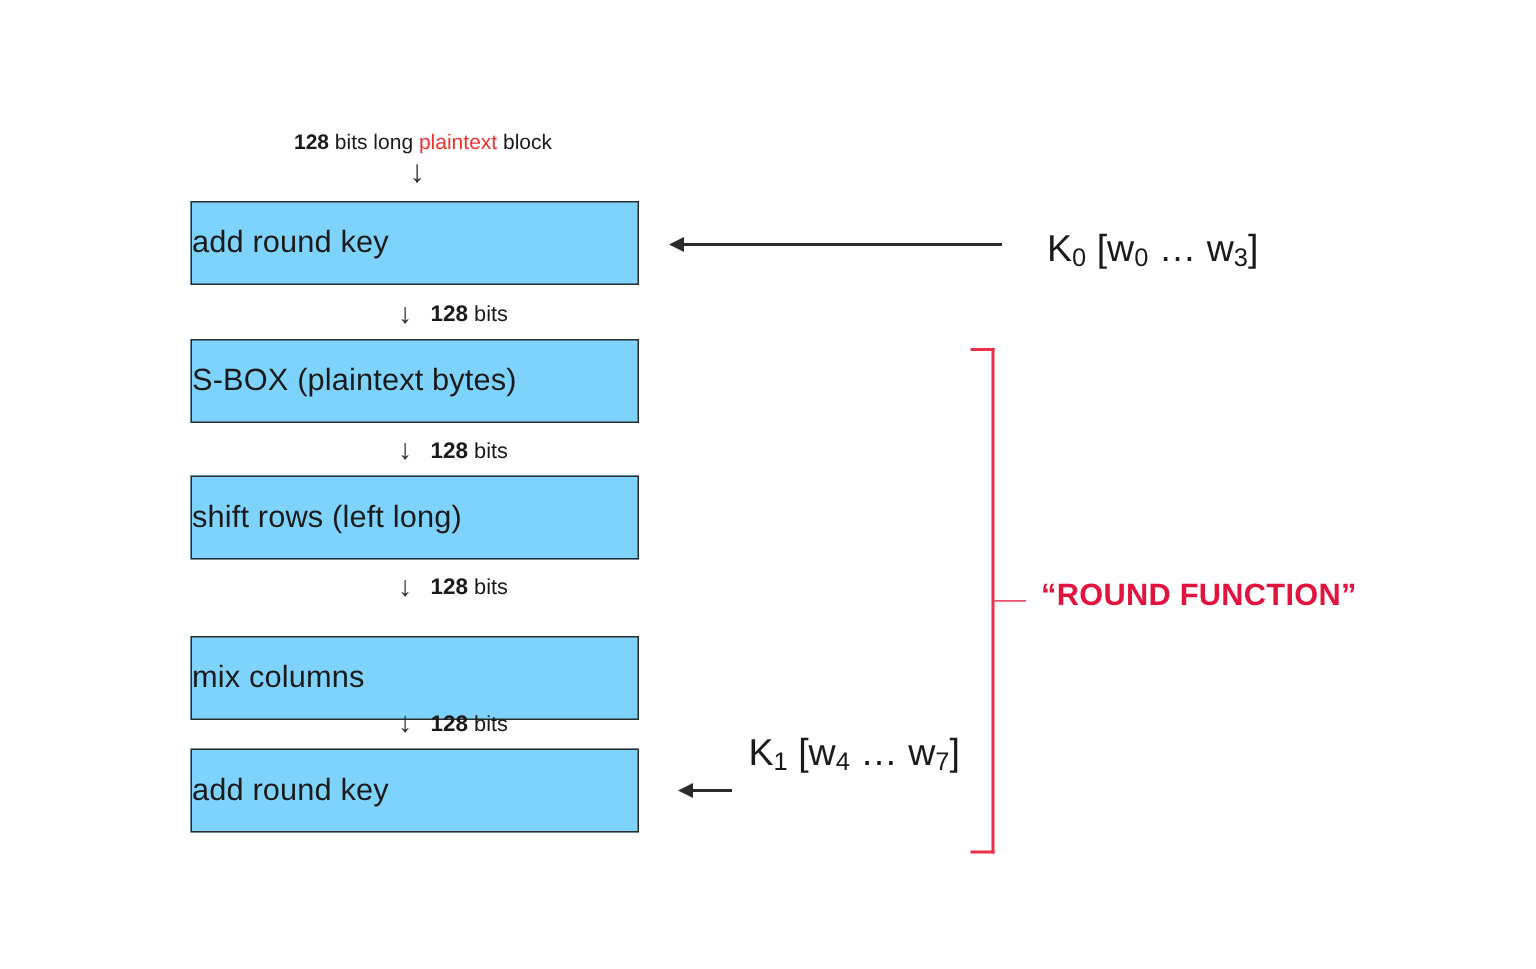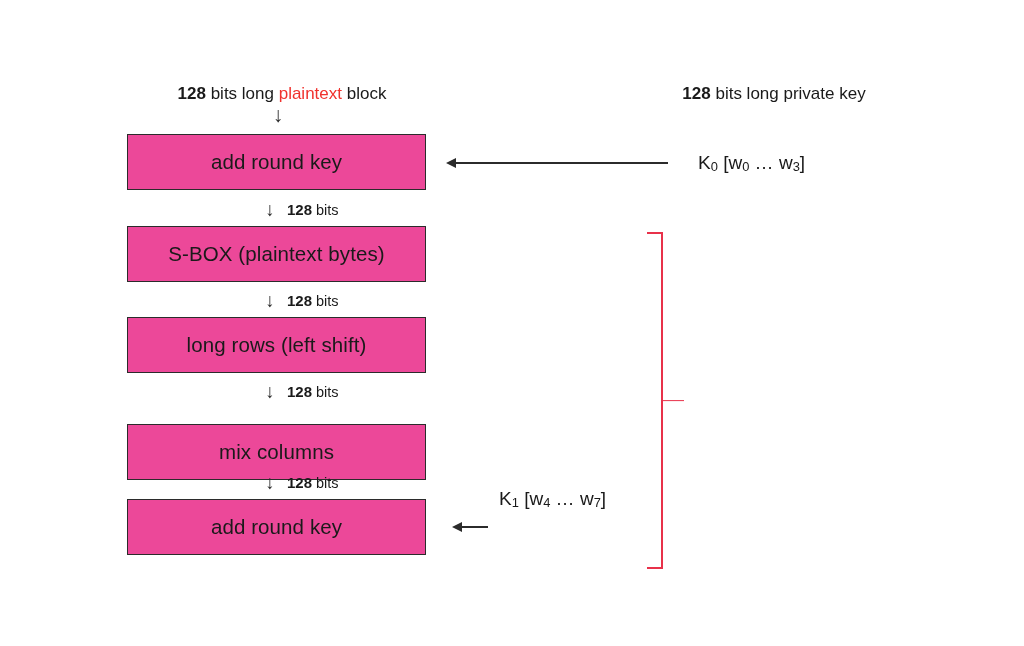--- a/index.html
+++ b/index.html
@@ -16,21 +16,21 @@
     color: #1a1a1a;
   }
   .canvas {
     position: absolute;
     inset: 0;
   }
 
   
   .header {
     position: absolute;
-    font-size: 17px;
+    font-size: 14px;
     line-height: 24px;
     white-space: nowrap;
     color: #1a1a1a;
   }
   .header .b { font-weight: bold; }
   .header .accent { color: #F0322E; }
 
   #plaintext-header {
     left: 0; top: 82px;
     width: 564px;
@@ -42,25 +42,25 @@
     text-align: center;
   }
 
   
   .flow-box {
     position: absolute;
     left: 127px;
     width: 299px;
     height: 56px;
     border: 1.6px solid #2b2b2b;
-    background: #ec4899;
+    background: #7dd3fc;
     box-sizing: border-box;
     display: flex;
     align-items: center;
-    justify-content: center;
+    justify-content: flex-start;
   }
   .flow-box .label {
     font-size: 20.5px;
     color: #1a1a1a;
     letter-spacing: 0.1px;
   }
 
   .box-1 { top: 134px; }
   .box-2 { top: 226px; }
   .box-3 { top: 317px; }
@@ -129,21 +129,21 @@
     width: 0; height: 0;
     border-top: 5.5px solid transparent;
     border-bottom: 5.5px solid transparent;
     border-right: 10px solid #2b2b2b;
   }
   #key-arrow-0 { left: 446px; top: 156px; width: 222px; }
   #key-arrow-1 { left: 452px; top: 520px; width: 36px; }
 
   .key-label {
     position: absolute;
-    font-size: 19px;
+    font-size: 25px;
     white-space: nowrap;
     color: #1a1a1a;
   }
   .key-label sub {
     font-size: 0.68em;
     vertical-align: -0.18em;
   }
   #key-label-0 { left: 698px; top: 152px; }
   #key-label-1 { left: 499px; top: 488px; }
 
@@ -195,34 +195,31 @@
 </style>
 </head>
 <body>
 
 <div class="canvas">
 
   <div class="header" id="plaintext-header">
     <span class="b">128</span><span> bits long </span><span class="accent">plaintext</span><span> block</span>
   </div>
 
-  <div class="header" id="privatekey-header">
-    <span class="b">128</span><span> bits long private key</span>
-  </div>
 
   <div id="entry-arrow">↓</div>
 
   <div class="flow-box box-1">
     <span class="label">add round key</span>
   </div>
   <div class="flow-box box-2">
     <span class="label">S-BOX (plaintext bytes)</span>
   </div>
   <div class="flow-box box-3">
-    <span class="label">long rows (left shift)</span>
+    <span class="label">shift rows (left long)</span>
   </div>
   <div class="flow-box box-4">
     <span class="label">mix columns</span>
   </div>
   <div class="flow-box box-5">
     <span class="label">add round key</span>
   </div>
 
   <div class="v-arrow-group vg-1">
     <span class="v-arrow-glyph">↓</span>
@@ -256,14 +253,15 @@
   </div>
   <div class="key-label" id="key-label-1"><span>K</span><sub>1</sub><span> [w</span><sub>4</sub><span> … w</span><sub>7</sub><span>]</span></div>
 
   <div id="round-bracket">
     <div class="cap top"></div>
     <div class="spine"></div>
     <div class="cap bottom"></div>
     <div class="tick"></div>
   </div>
 
+  <div id="round-function-label">“ROUND FUNCTION”</div>
 
 </div>
 
 </body></html>

